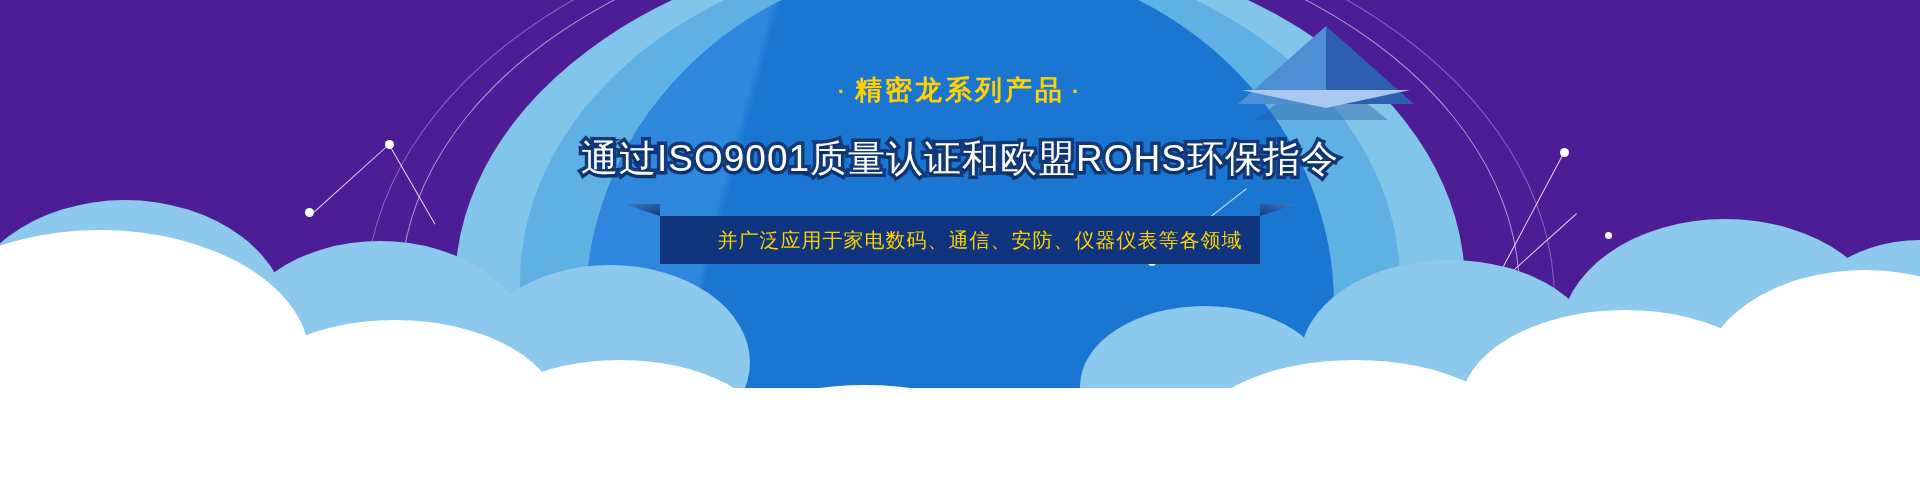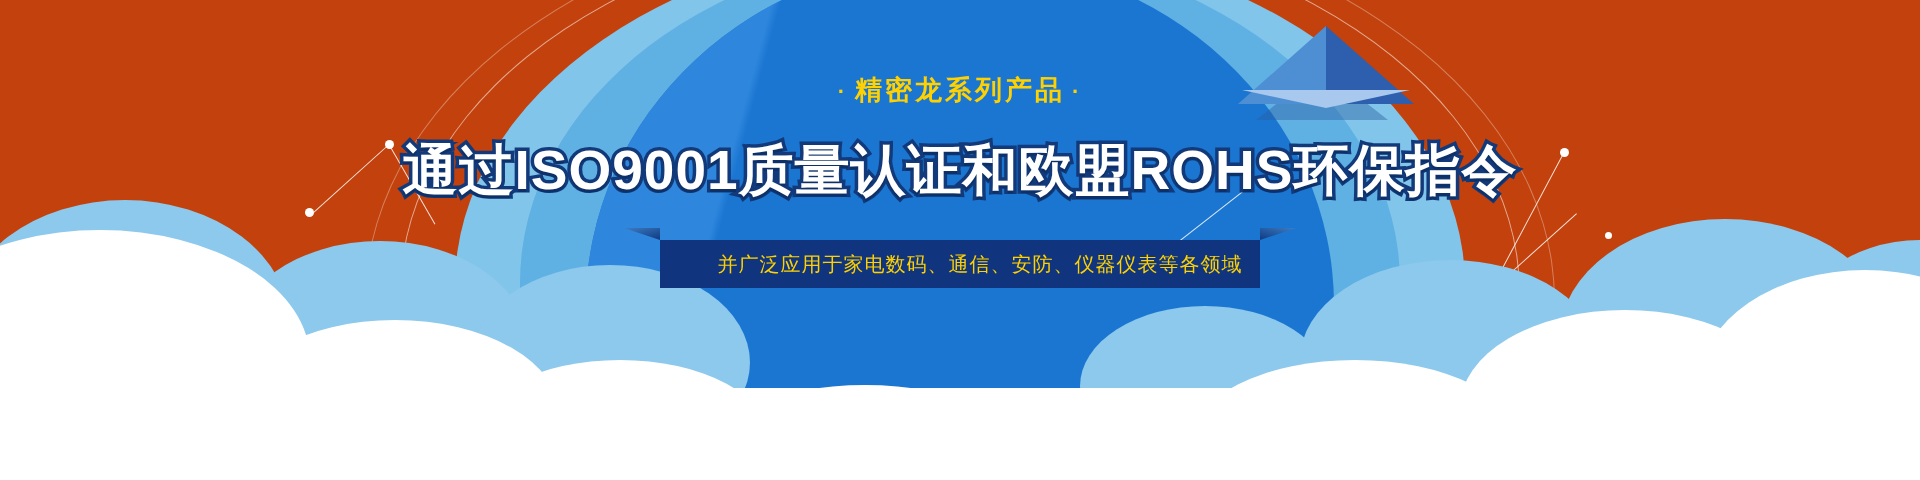--- a/index.html
+++ b/index.html
@@ -5,21 +5,21 @@
 <style>
   * { margin:0; padding:0; box-sizing:border-box; }
   html, body {
     width:1920px; height:480px;
     overflow:hidden;
     font-family:"Liberation Sans","DejaVu Sans",sans-serif;
   }
   #banner {
     position:relative;
     width:1920px; height:480px;
-    background:#c2410c;
+    background:#4c1d95;
     overflow:hidden;
   }
 
   
   .arc {
     position:absolute;
     left:50%;
     border-radius:50% 50% 0 0 / 62% 62% 0 0;
     transform:translateX(-50%);
   }
@@ -113,22 +113,22 @@
     color:#FFD100;
     font-size:27px;
     font-weight:bold;
     letter-spacing:3px;
     white-space:nowrap;
   }
   #eyebrow .bullet { font-size:22px; vertical-align:middle; padding:0 7px; }
 
   #headline {
     margin-top:26px;
-    font-size:55px;
-    font-weight:bold;
+    font-size:37px;
+    font-weight:normal;
     color:#FFFFFF;
     letter-spacing:1px;
     white-space:nowrap;
     -webkit-text-stroke:7px #123A7A;
     paint-order:stroke fill;
     text-shadow:0 3px 0 rgba(10,40,90,0.55);
   }
 
   #ribbon-wrap {
     position:relative;

